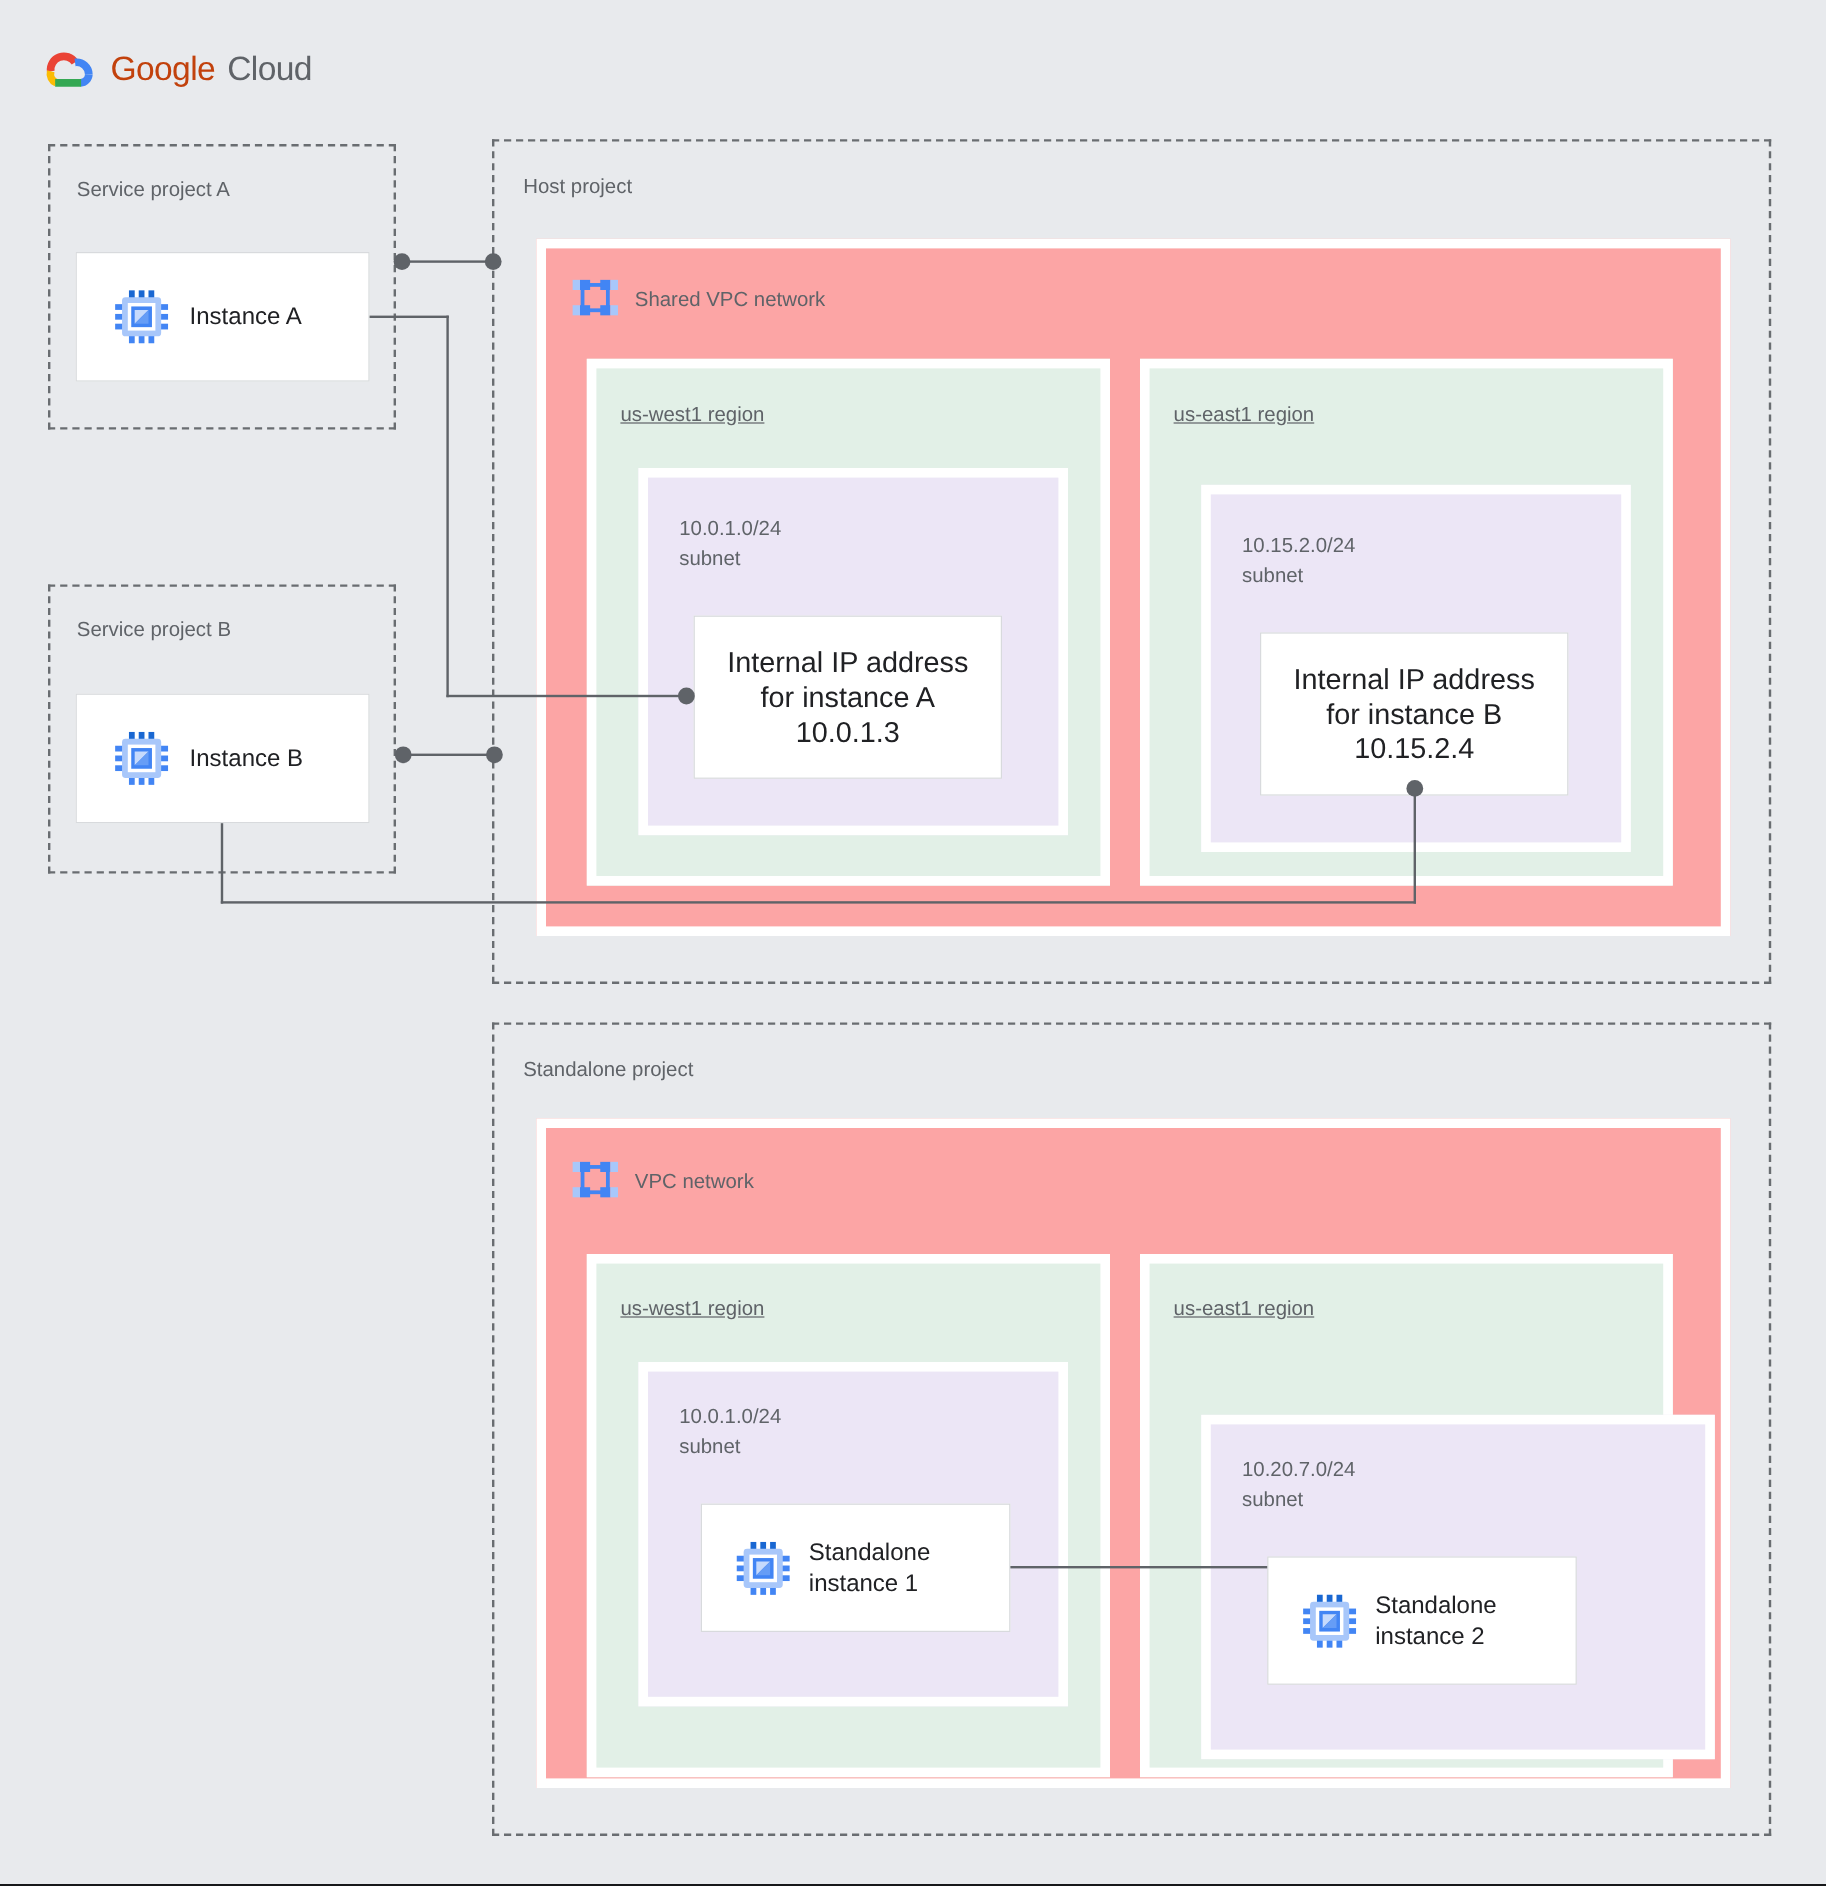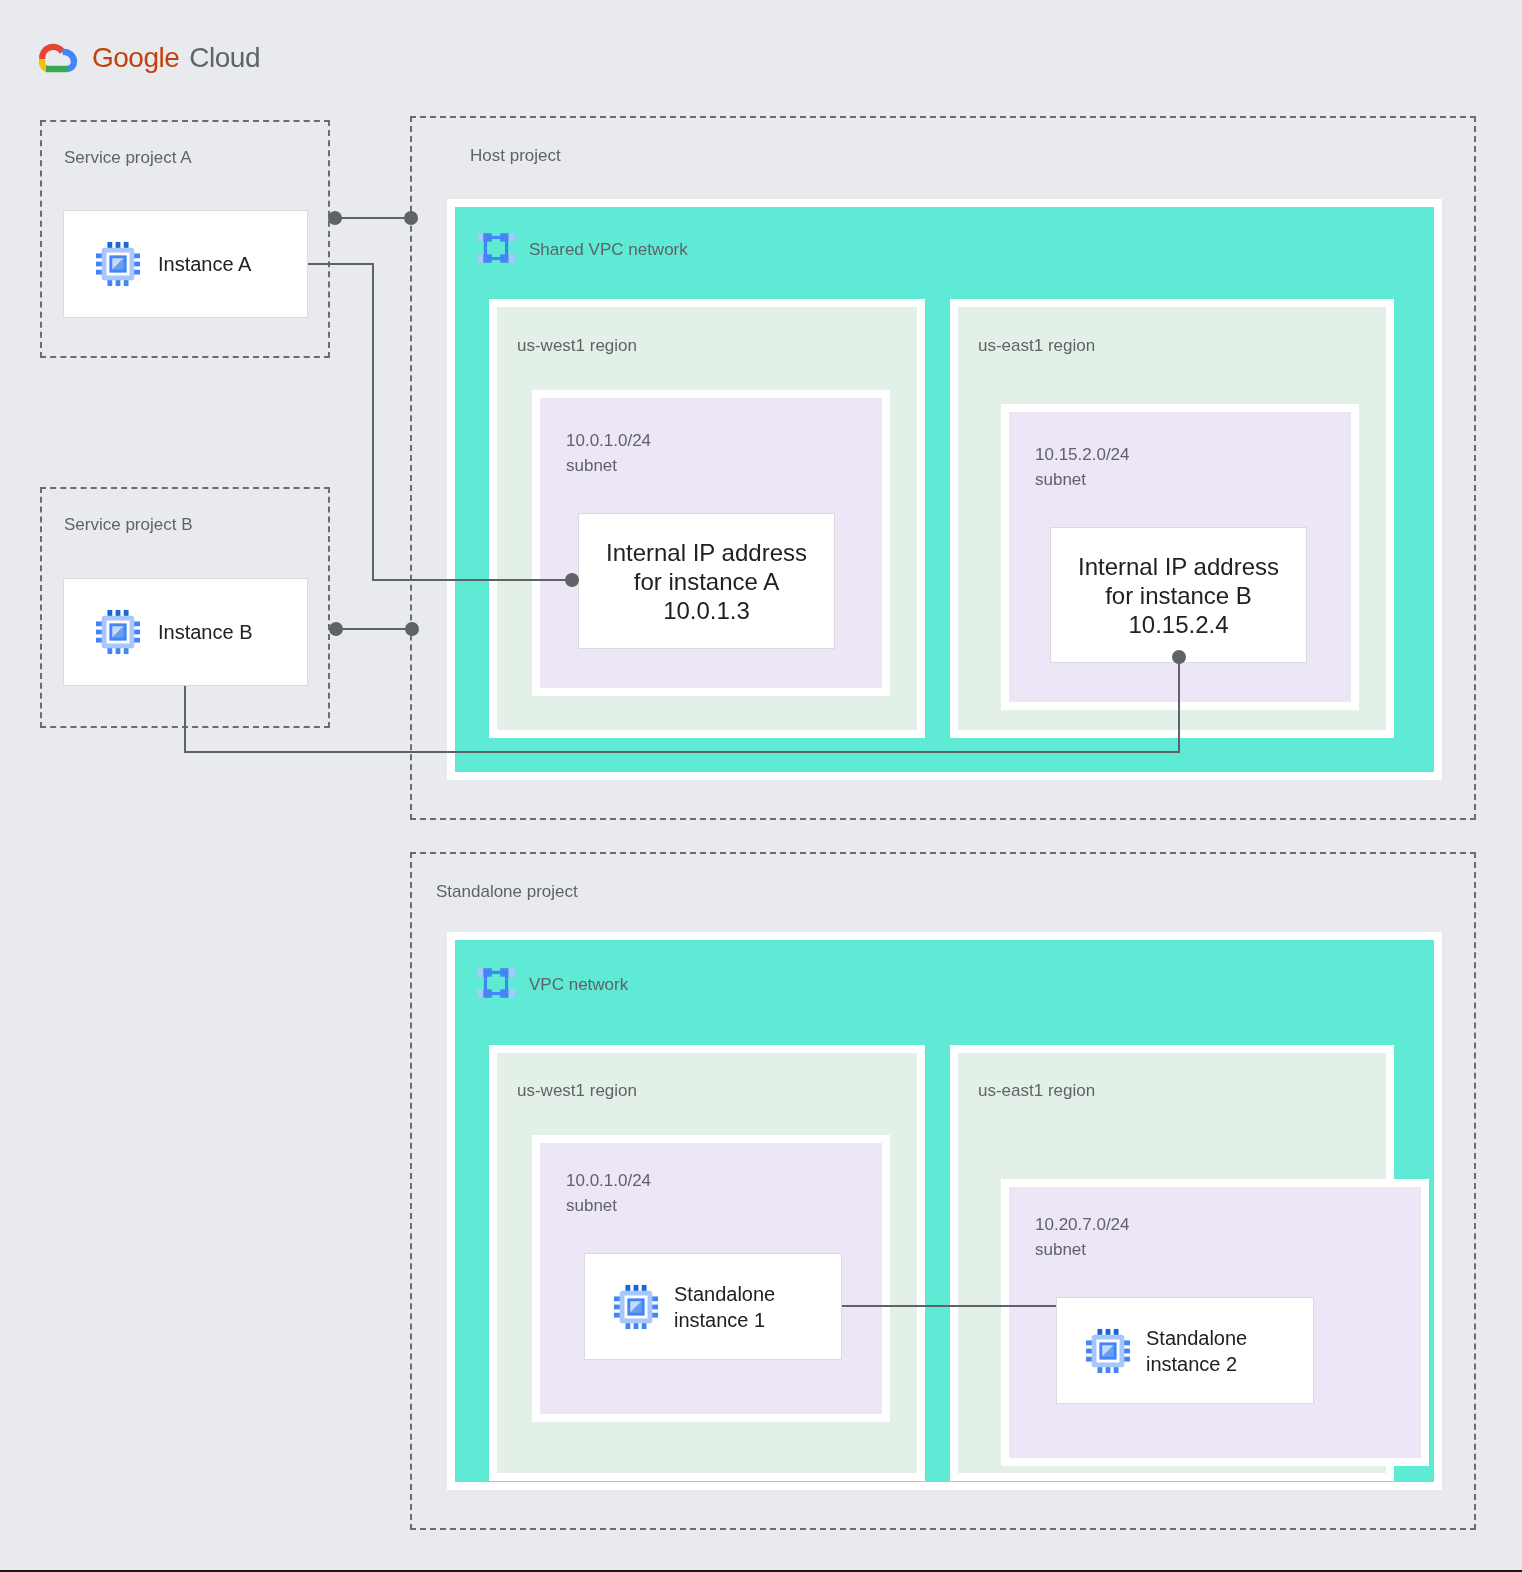--- a/index.html
+++ b/index.html
@@ -10,27 +10,27 @@
   #logo{position:absolute;left:34px;top:40px;display:flex;align-items:center;gap:12px;}
   #logo .brand{font-size:28px;color:#c2410c;font-weight:500;letter-spacing:-0.5px;}
   #logo .product{font-size:28px;color:#5F6368;font-weight:400;letter-spacing:-0.5px;margin-left:-2px;}
 
   
   .dashed-box{position:absolute;border:2px dashed #696D71;box-sizing:border-box;}
   .proj-label{position:absolute;font-size:17px;color:#5F6368;white-space:nowrap;}
 
   
   .tint{position:absolute;border:8px solid #FFFFFF;box-sizing:border-box;}
-  .tint.blue{background:#5eead4;}
+  .tint.blue{background:#fca5a5;}
   .tint.green{background:#E2F0E7;}
   .tint.purple{background:#ECE6F6;}
 
   .net-head-icon{position:absolute;}
   .net-head-label{position:absolute;font-size:17px;color:#5F6368;white-space:nowrap;}
-  .region-label{position:absolute;font-size:17px;color:#5F6368;white-space:nowrap;}
+  .region-label{position:absolute;font-size:17px;color:#5F6368;white-space:nowrap;text-decoration:underline;}
   .subnet-label{position:absolute;font-size:17px;color:#5F6368;line-height:25px;}
   .subnet-label span{display:block;}
 
   
   .card{position:absolute;background:#FFFFFF;border:1px solid #D8DADD;box-sizing:border-box;}
   .instance-card{display:flex;align-items:center;padding-left:31px;gap:17px;}
   .instance-card .iname{font-size:20px;color:#202124;line-height:26px;}
   .ip-card{display:flex;flex-direction:column;justify-content:center;text-align:center;}
   .ip-card span{display:block;font-size:24px;color:#202124;line-height:29px;}
 
@@ -117,21 +117,21 @@
           <rect x="15" y="15" width="18" height="18" fill="#4285F4"></rect>
           <path d="M18 18 L30 18 L18 30 Z" fill="#C6DAFC"></path>
           <path d="M30 18 L30 30 L18 30 Z" fill="#669DF6"></path>
         </svg>
       </span>
       <span class="iname">Instance B</span>
     </div>
   </div>
 
   <div class="dashed-box" style="left:410px;top:116px;width:1066px;height:704px;">
-    <div class="proj-label" style="left:24px;top:28px;margin-left:34px;">Host project</div>
+    <div class="proj-label" style="left:24px;top:28px;">Host project</div>
 
     <div class="tint blue" style="left:35px;top:81px;width:995px;height:581px;">
       <span class="net-head-icon" style="left:22px;top:22px;">
         <svg viewBox="0 0 36 36" width="38" height="38">
           <rect x="8" y="8" width="20" height="20" fill="none" stroke="#4285F4" stroke-width="3"></rect>
           <rect x="0" y="4" width="6" height="8" fill="#A8C7FA"></rect>
             <rect x="6" y="4" width="8" height="8" fill="#4285F4"></rect>
           <rect x="22" y="4" width="8" height="8" fill="#4285F4"></rect>
             <rect x="30" y="4" width="6" height="8" fill="#A8C7FA"></rect>
           <rect x="0" y="24" width="6" height="8" fill="#A8C7FA"></rect>

